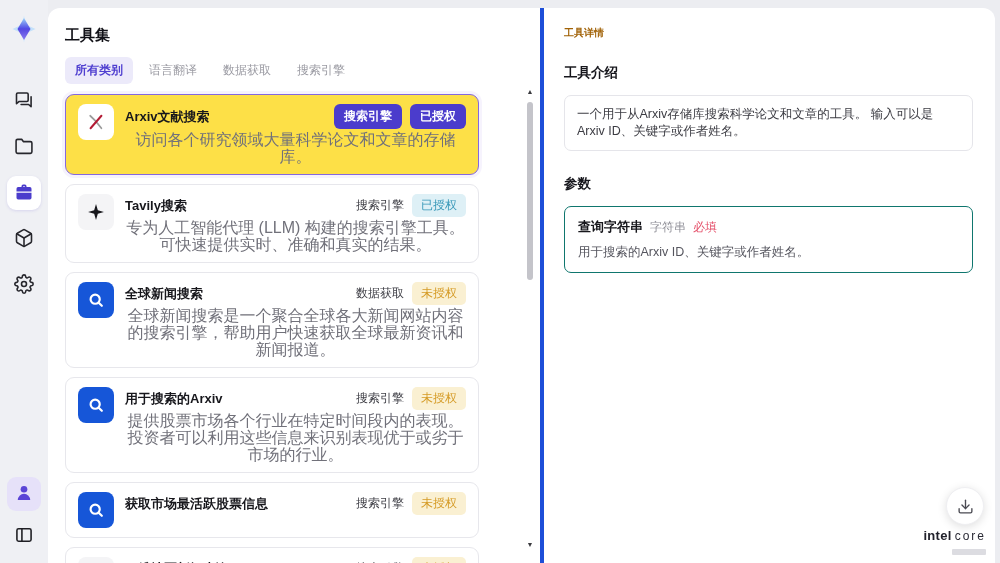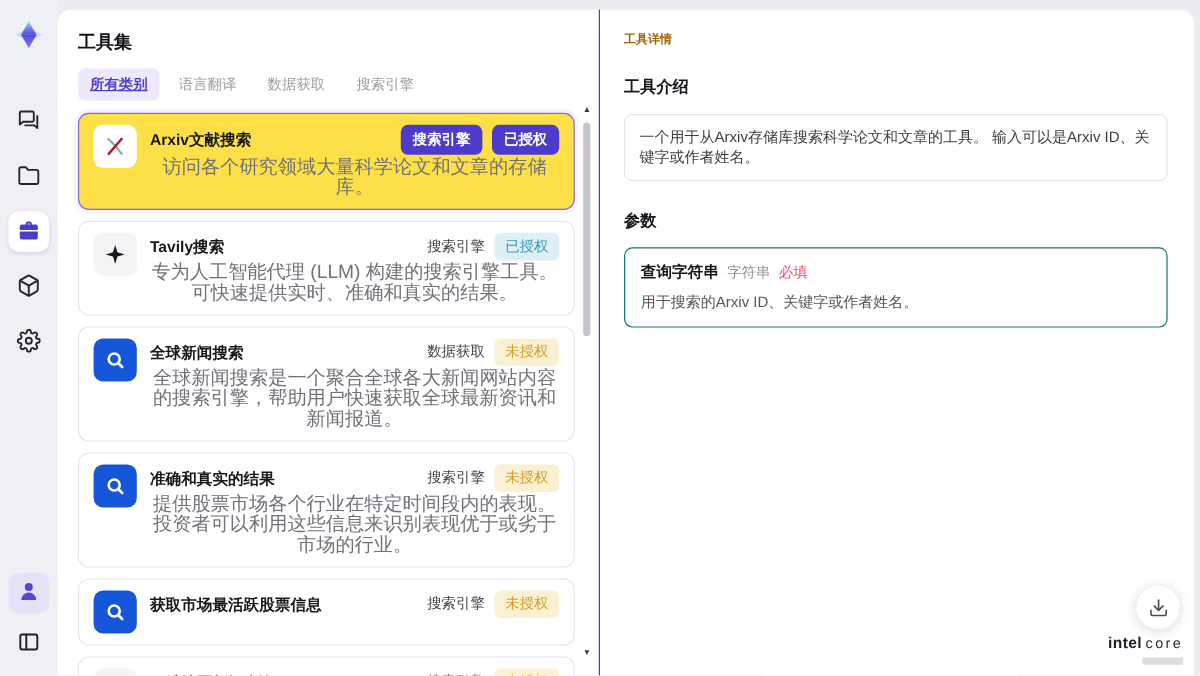--- a/index.html
+++ b/index.html
@@ -14,25 +14,25 @@
   .side-btn svg { width:20px; height:20px; }
   .side-btn.active { background:#ffffff; color:#4b3ccc; box-shadow:0 1px 3px rgba(80,60,200,.15); }
   .rail-bottom { margin-top:auto; margin-bottom:10px; display:flex; flex-direction:column; gap:8px; align-items:center; }
   .rail-bottom .side-btn.active { background:#e6e1f9; box-shadow:none; color:#5b45d6; }
   .rail-bottom [data-name="sidebar-item-collapse"] { color:#1f1f24; }
 
   
   .content { position:absolute; left:48px; top:8px; right:5px; bottom:0; background:#ffffff; border-radius:12px 12px 0 0; display:flex; }
 
   
-  .left-pane { width:452px; padding:18px 0 0 17px; border-right:1px solid #1d4ed8; position:relative; }
+  .left-pane { width:496px; padding:18px 0 0 17px; border-right:4px solid #1d4ed8; position:relative; }
   .panel-title { font-size:15px; font-weight:bold; color:#111117; }
   .tabs { margin-top:12px; display:flex; align-items:center; gap:6px; }
   .tab { border:none; background:transparent; font-family:inherit; font-size:12px; color:#9b9ba3; padding:5px 10px; border-radius:6px; cursor:pointer; }
-  .tab.active { background:#eceafa; color:#4f3fd0; font-weight:bold;text-decoration:underline; }
+  .tab.active { background:#eceafa; color:#4f3fd0; font-weight:bold; }
 
   .tools-list { margin-top:10px; width:414px; display:flex; flex-direction:column; gap:9px; }
   .card { display:flex; gap:11px; padding:9px 12px; border:1px solid #e7e7ec; border-radius:9px; background:#fff; cursor:pointer; }
   .card.selected { background:#fde047; border:1px solid #8468e0; box-shadow:0 0 0 3px rgba(122,92,230,.07); }
   .tool-icon { flex:0 0 36px; width:36px; height:36px; border-radius:8px; background:#f4f4f6; display:flex; align-items:center; justify-content:center; }
   .tool-icon svg { width:20px; height:20px; }
   .tool-icon.ic-arxiv { background:#ffffff; }
   .tool-icon.ic-searchblue { background:#1656d8; }
   .card-body { flex:1; min-width:0; }
   .card-head { display:flex; align-items:center; gap:8px; }
@@ -223,21 +223,21 @@
 
         <div class="card unauthorized" data-name="tool-card">
           <div class="tool-icon ic-searchblue" data-name="searchblue-icon">
             <svg viewBox="0 0 24 24" fill="none" stroke="#ffffff" stroke-width="2.6" stroke-linecap="round">
               <circle cx="11" cy="11" r="5.5"></circle>
               <path d="M15.5 15.5L19 19"></path>
             </svg>
           </div>
           <div class="card-body" data-name="tool-card-body">
             <div class="card-head" data-name="tool-card-header">
-              <span class="tool-name" data-name="tool-name">准确和真实的结果</span>
+              <span class="tool-name" data-name="tool-name">用于搜索的Arxiv</span>
               <span class="spacer" data-name="spacer"></span>
               <span class="cat-badge" data-name="tool-category-badge">搜索引擎</span>
               <span class="auth-badge" data-name="tool-auth-badge">未授权</span>
             </div>
             <div class="tool-desc" data-name="tool-description">提供股票市场各个行业在特定时间段内的表现。投资者可以利用这些信息来识别表现优于或劣于市场的行业。</div>
           </div>
         </div>
 
         <div class="card unauthorized" data-name="tool-card">
           <div class="tool-icon ic-searchblue" data-name="searchblue-icon">

